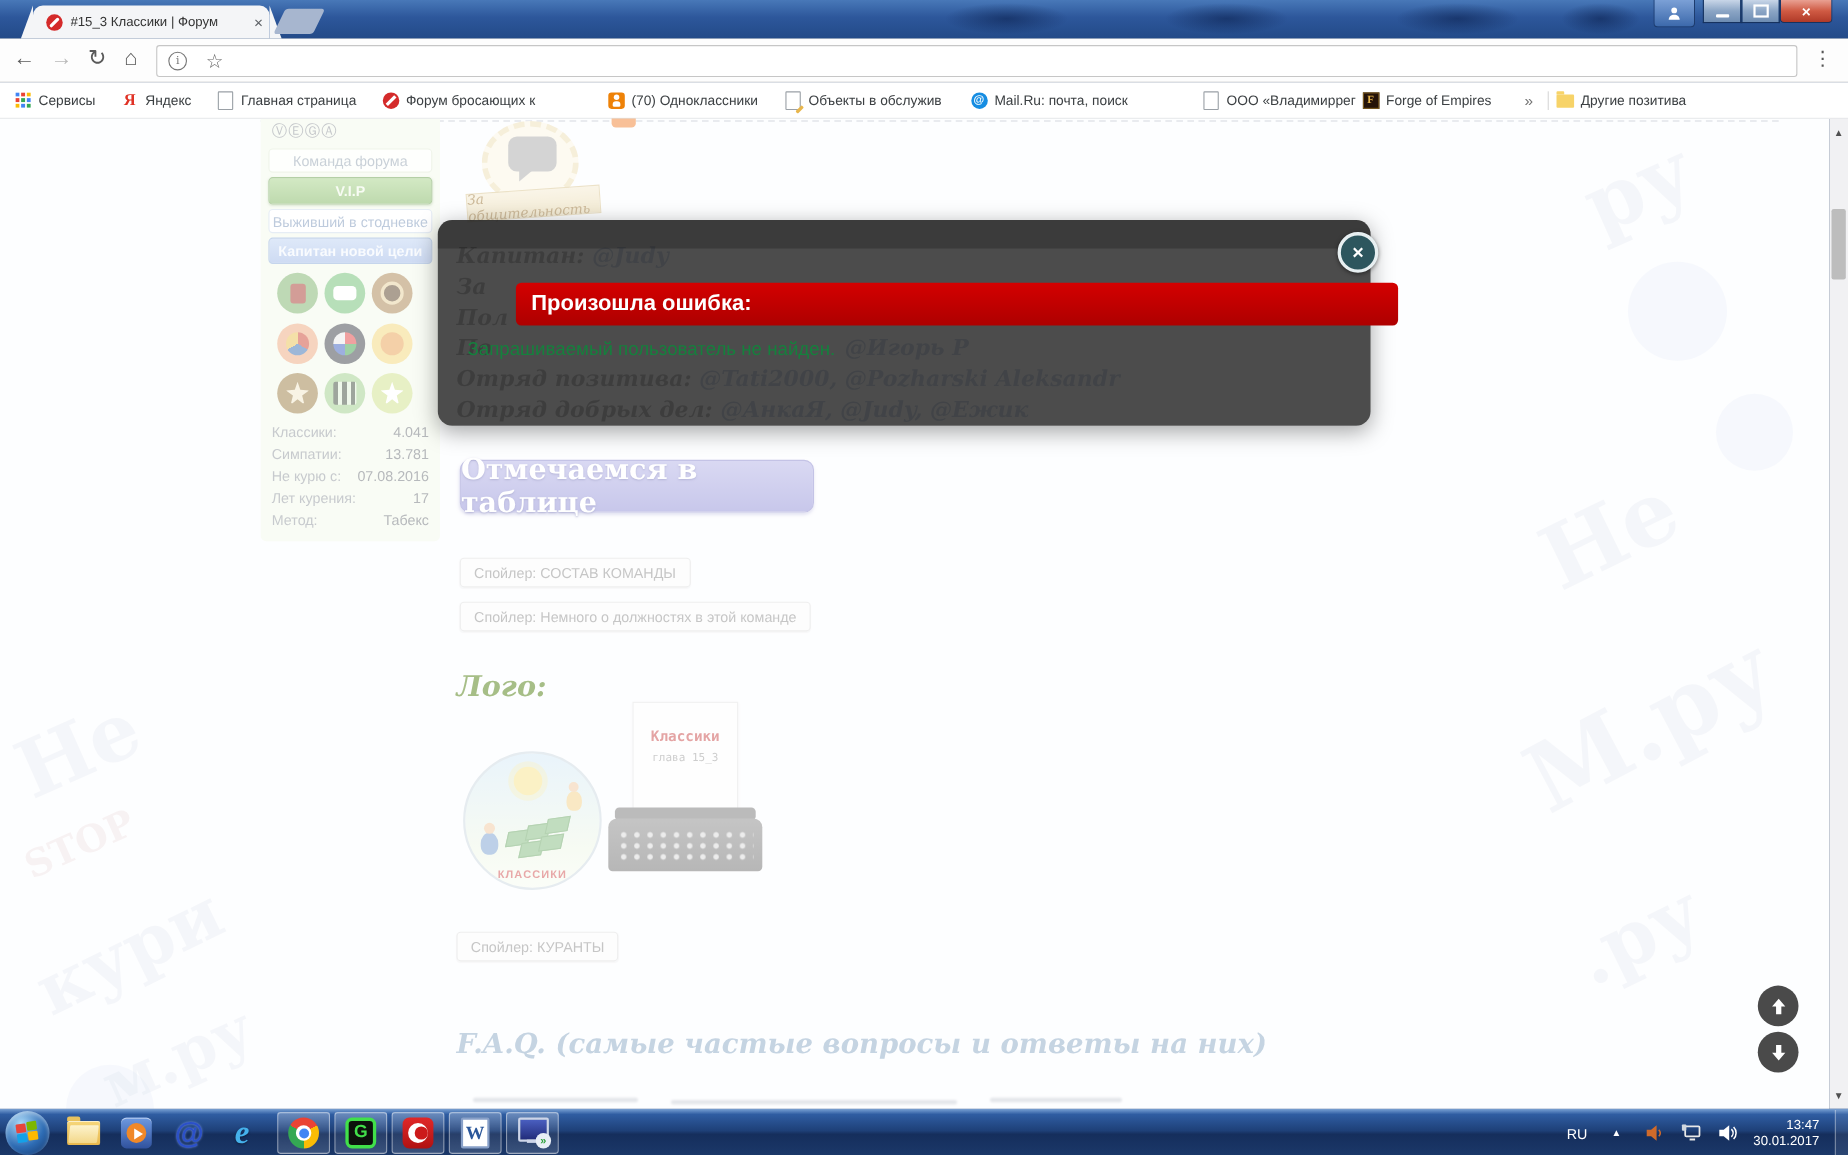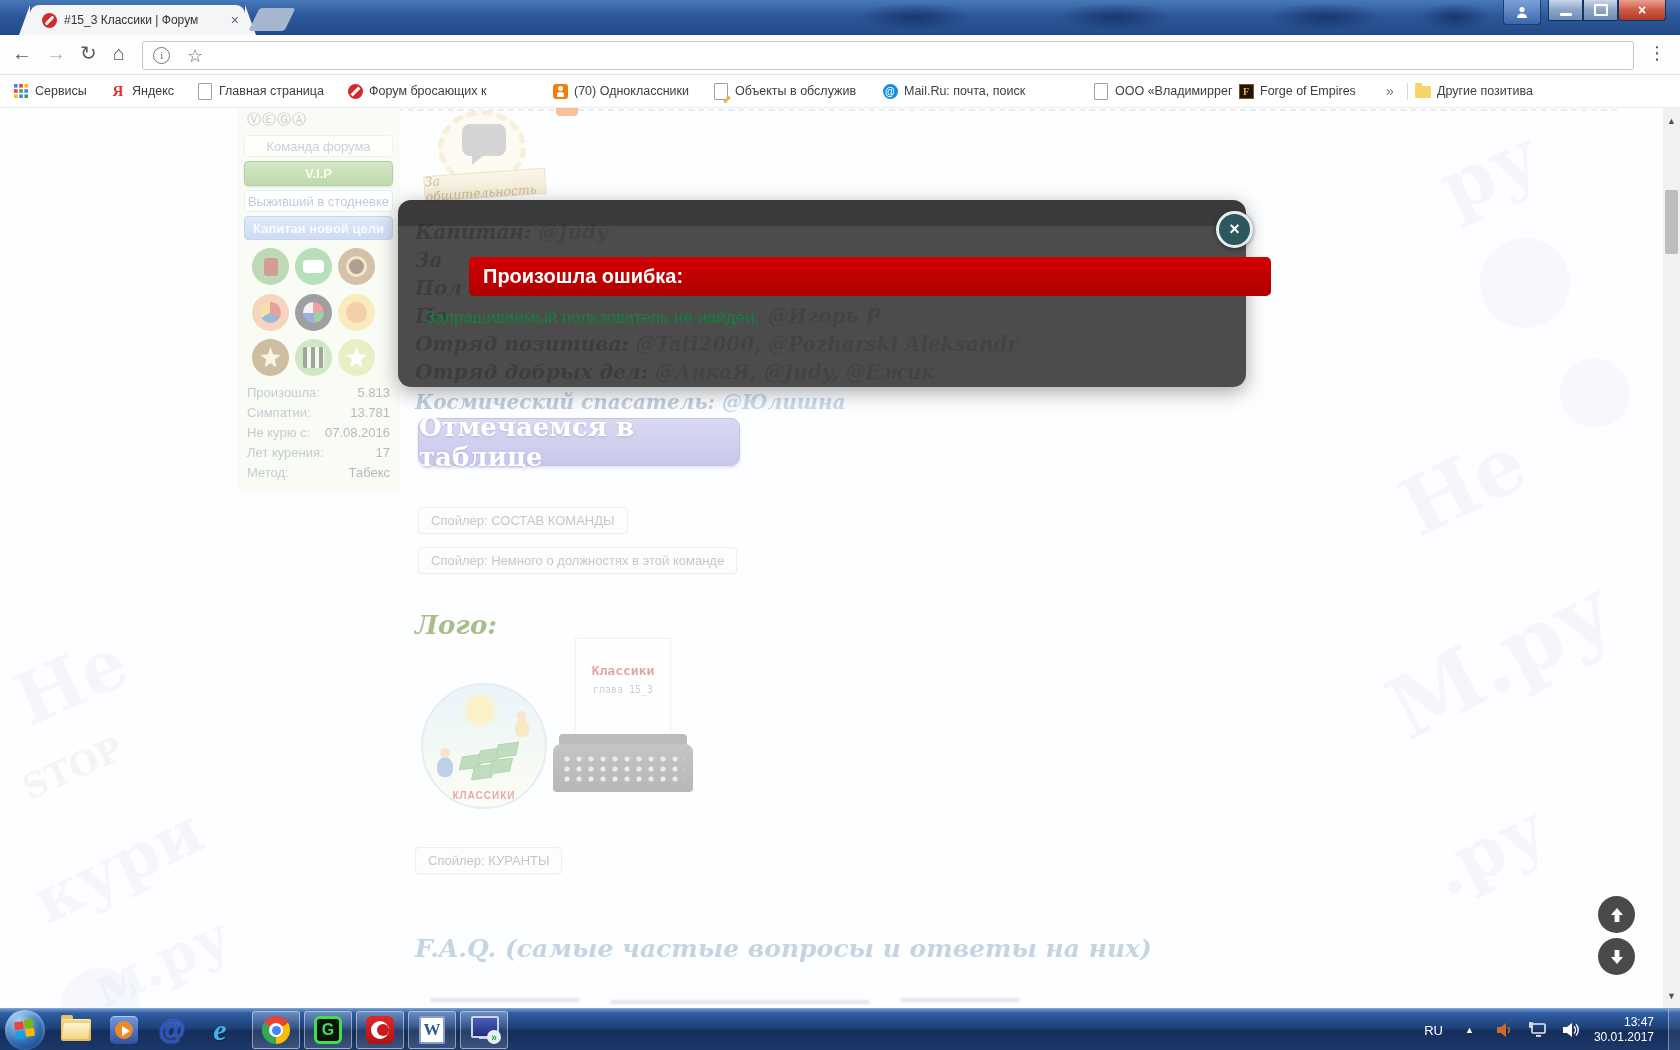--- a/index.html
+++ b/index.html
@@ -344,22 +344,22 @@
         <div class="inner" style="background:#f0e6c8;clip-path:polygon(50% 0,62% 35%,100% 38%,70% 60%,80% 100%,50% 76%,20% 100%,30% 60%,0 38%,38% 35%)"></div>
       </div>
     <div class="badge" style="left:58px;top:231px;background:#9fcf8a">
         <div class="inner" style="background:repeating-linear-gradient(90deg,#3d4a3a 0 4px,#dff0d6 4px 8px);border-radius:2px"></div>
       </div>
     <div class="badge" style="left:101px;top:231px;background:#cfe08a">
         <div class="inner" style="background:#fff;clip-path:polygon(50% 0,62% 35%,100% 38%,70% 60%,80% 100%,50% 76%,20% 100%,30% 60%,0 38%,38% 35%)"></div>
       </div>
 
     <div class="statrow" style="top:277px">
-        <span>Произошла:</span>
-        <span class="val">5.813</span>
+        <span>Классики:</span>
+        <span class="val">4.041</span>
       </div>
     <div class="statrow" style="top:297px">
         <span>Симпатии:</span>
         <span class="val">13.781</span>
       </div>
     <div class="statrow" style="top:317px">
         <span>Не курю с:</span>
         <span class="val">07.08.2016</span>
       </div>
     <div class="statrow" style="top:337px">
@@ -378,21 +378,20 @@
     <div class="ribbon">За общительность</div>
   </div>
 
   <div class="pline" style="top:112px"><span>Капитан:</span> <span class="plink">@Judy</span></div>
   <div class="pline" style="top:140px">За</div>
   <div class="pline" style="top:168px">Пол</div>
   <div class="pline" style="top:196px">По</div>
   <div class="pline plink" style="top:196px;left:768px">@Игорь Р</div>
   <div class="pline" style="top:224px"><span>Отряд позитива:</span> <span class="plink">@Tati2000, @Pozharski Aleksandr</span></div>
   <div class="pline" style="top:252px"><span>Отряд добрых дел:</span> <span class="plink">@АнкаЯ, @Judy, @Ежик</span></div>
-  <div class="pline rescline" style="top:282px"><span>Космический спасатель:</span> <span class="resclink">@Юлишна</span></div>
 
   <div class="checkinbtn">Отмечаемся в таблице</div>
 
   <div class="spoiler" style="top:399px">Спойлер: СОСТАВ КОМАНДЫ</div>
   <div class="spoiler" style="top:439px">Спойлер: Немного о должностях в этой команде</div>
 
   <div class="logolabel">Лого:</div>
 
   <div class="logocircle">
     <div class="sun"></div>

